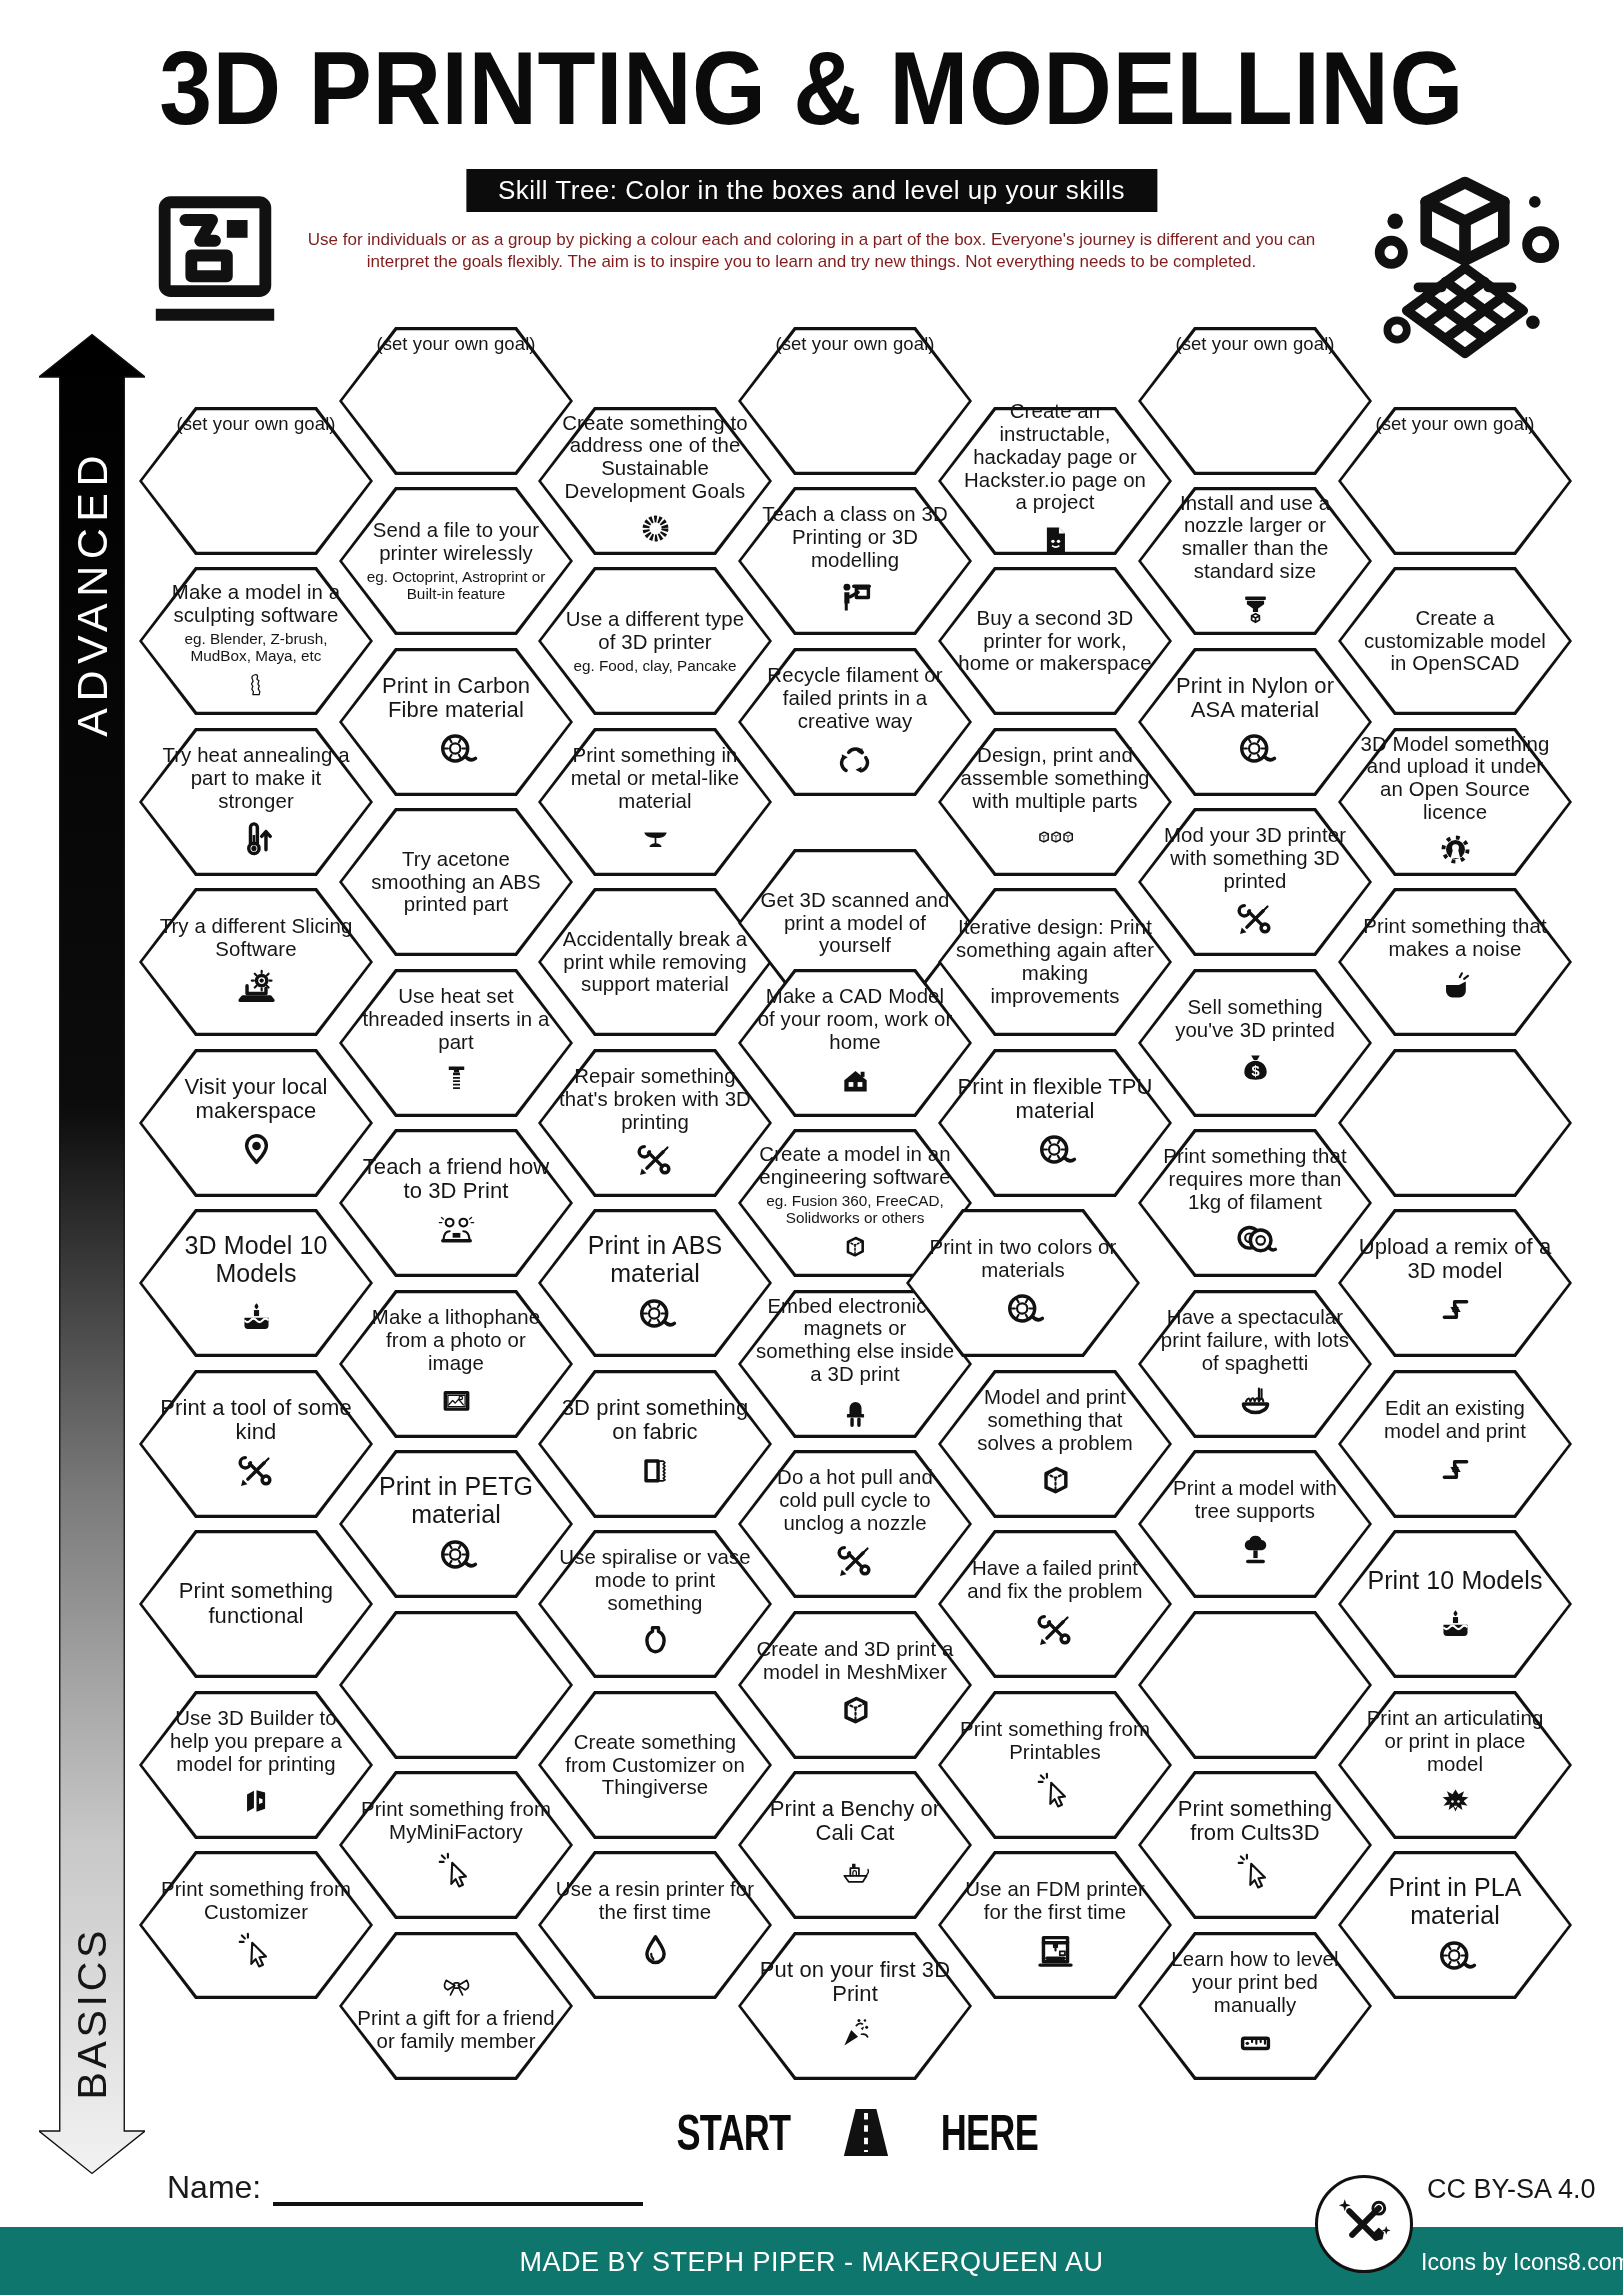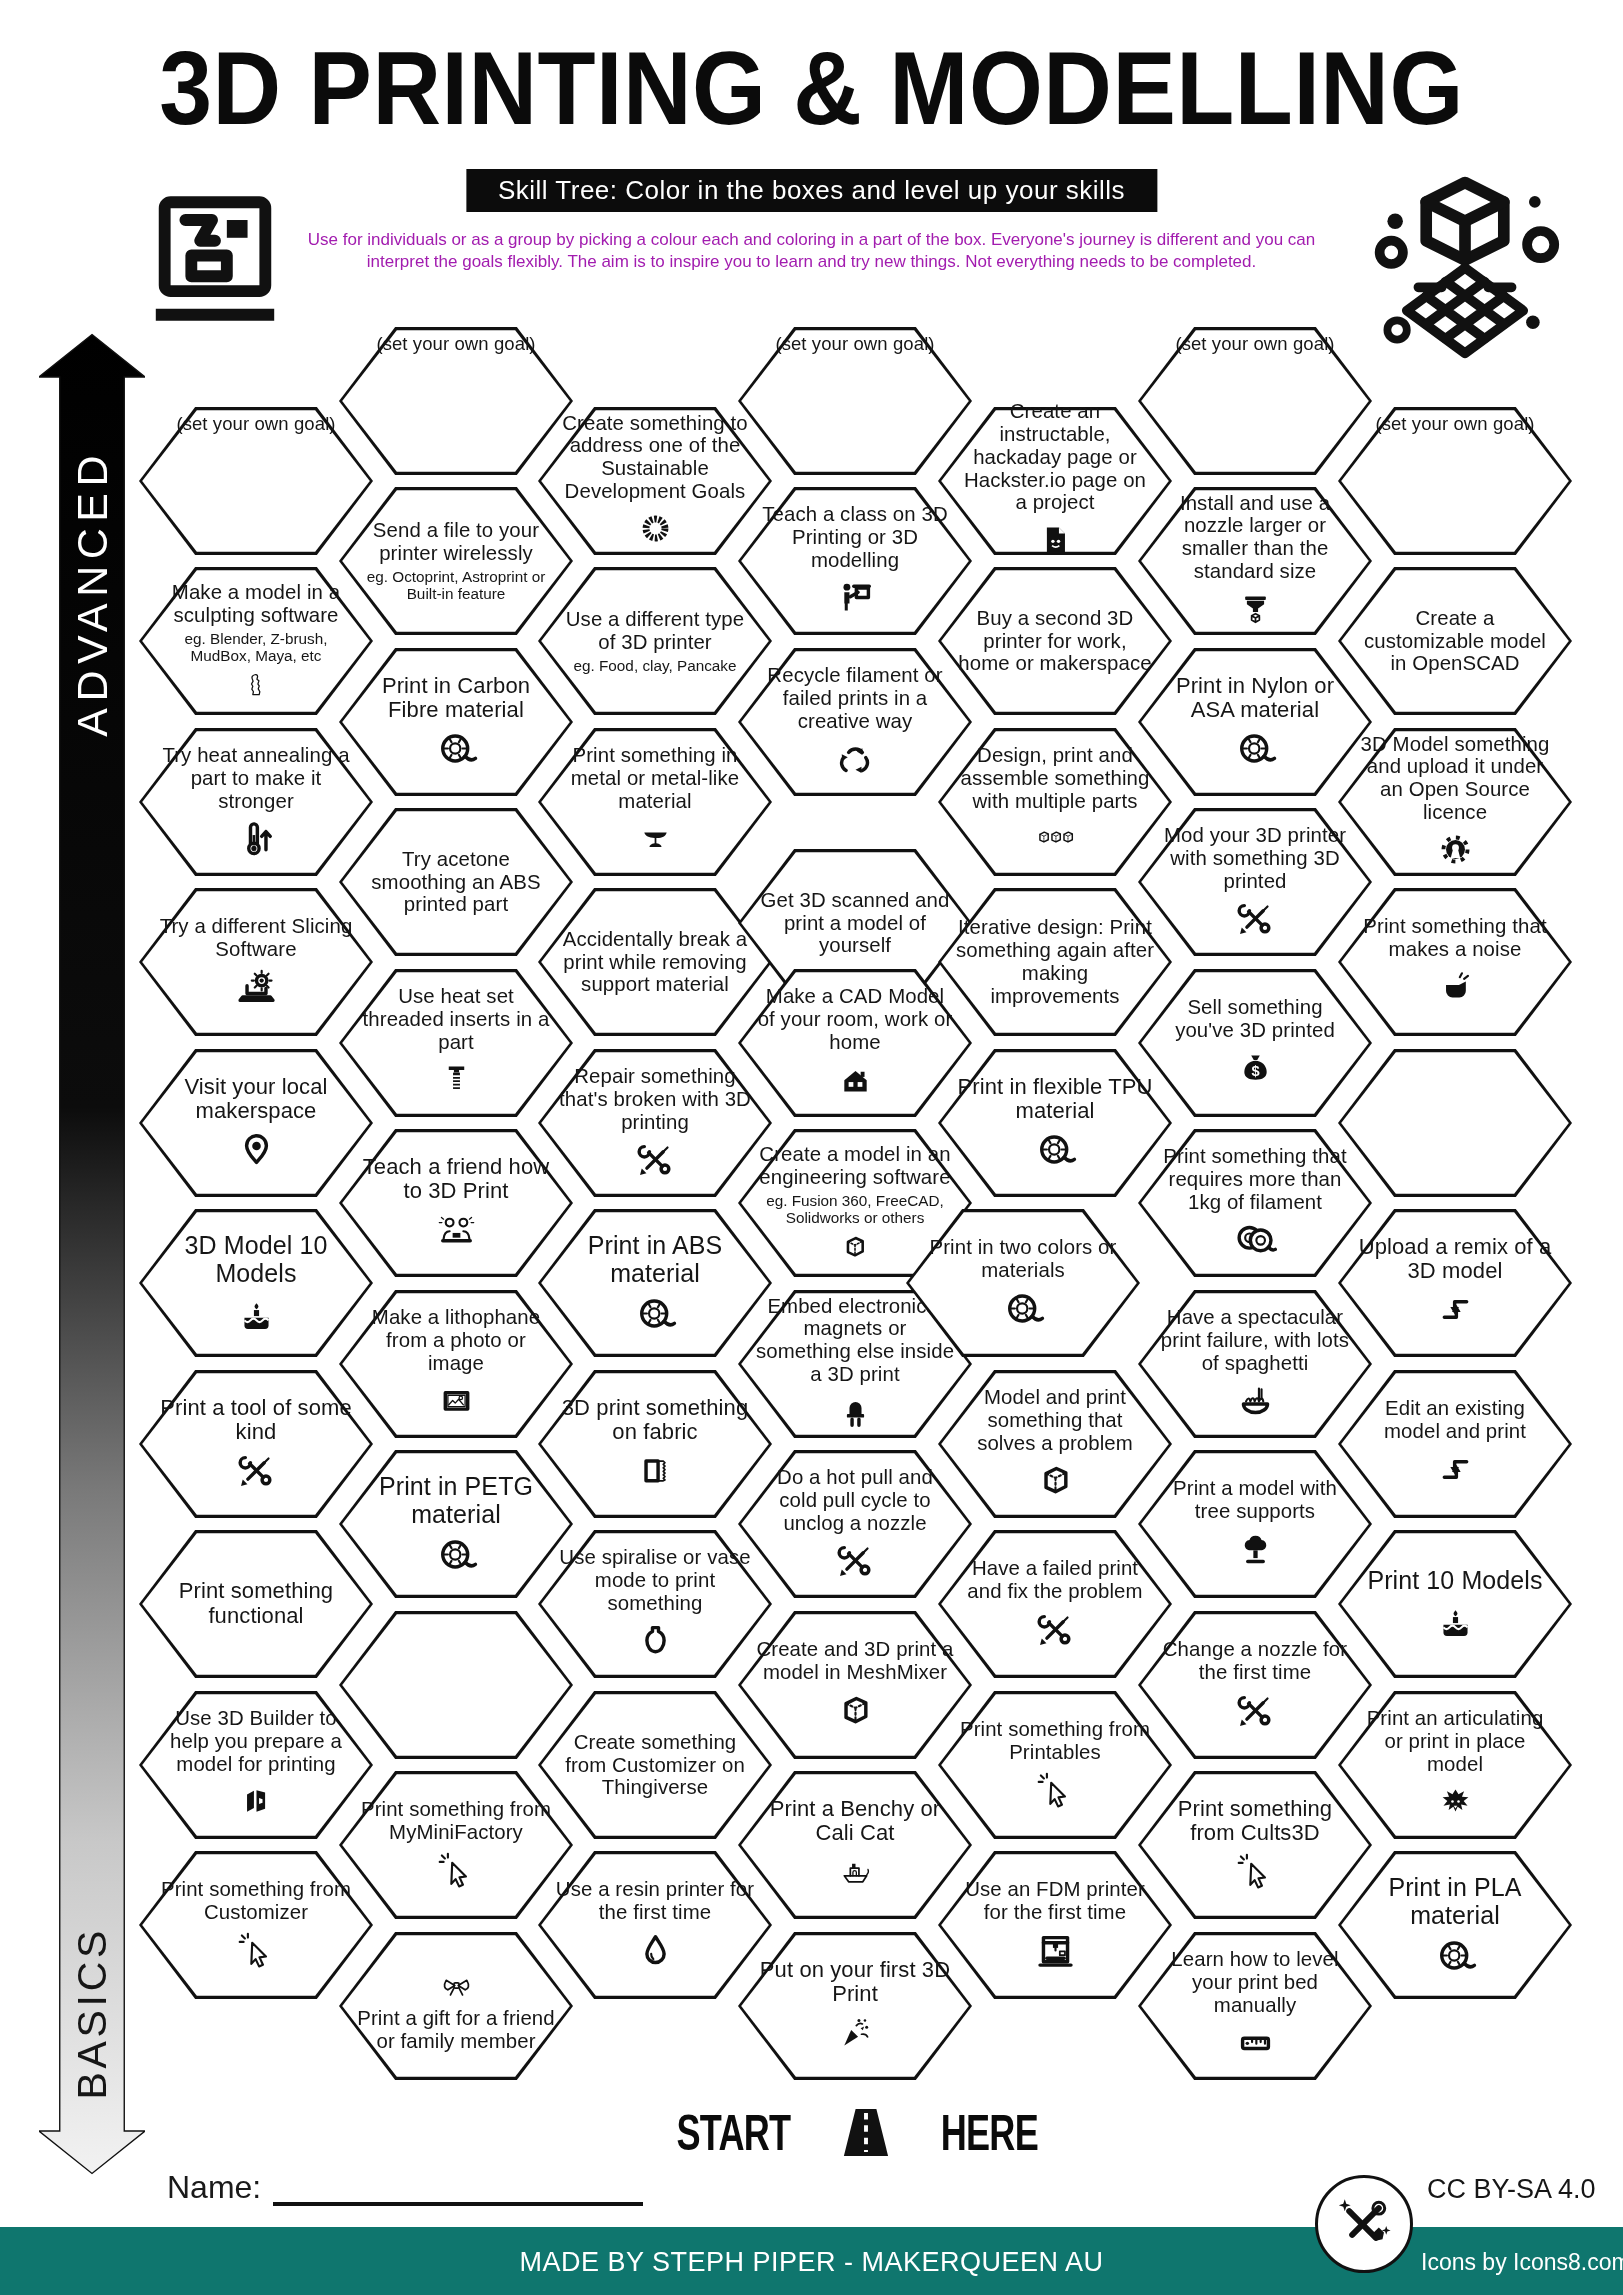--- a/index.html
+++ b/index.html
@@ -8,21 +8,21 @@
         font-family:"Liberation Sans","DejaVu Sans",sans-serif; color:#161616; overflow:hidden;}
 
   
   .title{ position:absolute; top:28px; left:0; width:100%; text-align:center;
           font-size:95px; font-weight:900; letter-spacing:0.5px; color:#0b0b0b;
           transform:scaleY(1.1); transform-origin:top; white-space:nowrap;}
   .subtitle{ position:absolute; top:169px; left:50%; transform:translateX(-50%);
           background:#0c0c0c; color:#fff; height:43px; line-height:43px;
           padding:0 32px; font-size:26px; letter-spacing:0.5px; white-space:nowrap;}
   .description{ position:absolute; top:229px; left:50%; transform:translateX(-50%);
-          width:1073px; text-align:center; font-size:17px; line-height:1.32; color:#a21caf;}
+          width:1073px; text-align:center; font-size:17px; line-height:1.32; color:#7f1d1d;}
   .logo{ position:absolute;}
   .logo svg{ width:100%; height:100%;}
   .logo.printer{ left:141px; top:180px; width:148px; height:157px;}
   .logo.cubegrid{ left:1368px; top:167px; width:194px; height:194px;}
 
   
   .level-arrow{ position:absolute; left:39px; top:331px; width:106px; height:1846px;}
   .vlabel{ position:absolute; left:50%; writing-mode:vertical-rl;
            transform:translateX(-50%) rotate(180deg); white-space:nowrap;}
   .vlabel.adv{ top:118px; color:#fff; font-size:43px; letter-spacing:6.5px; font-weight:500;}
@@ -810,31 +810,20 @@
         <span class="hex-icon"><svg class="icon" viewBox="0 0 100 100">
             <path class="f" d="M50 18c-8 0-13 5-14 10-7 1-11 6-11 12 0 7 6 12 13 12h24c7 0 13-5 13-12 0-6-4-11-11-12-1-5-6-10-14-10z"></path>
             <rect class="f" x="45" y="52" width="10" height="18"></rect>
             <path class="s t" d="M32 78h36"></path>
           </svg></span>
       </div>
     </div>
     <div class="hex" style="left: 1138px; top: 1611px;">
       <div class="hex-bg"></div>
       <div class="hex-fill"></div>
-      <div class="hex-content">
-        <div class="hex-label reg">Change a nozzle for the first time</div>
-        <span class="hex-icon"><svg class="icon" viewBox="0 0 100 100">
-            <path class="s t" d="M30 70 68 32"></path>
-            <path class="f" d="M14 86l15-4-11-11z"></path>
-            <path class="s" d="M68 32l10-10"></path>
-            <path class="s t" d="M34 34l32 32"></path>
-            <path class="s t" d="M24 20a12 12 0 1 0 12 12"></path>
-            <circle class="s t" cx="72" cy="72" r="9"></circle>
-          </svg></span>
-      </div>
     </div>
     <div class="hex" style="left: 1138px; top: 1771px;">
       <div class="hex-bg"></div>
       <div class="hex-fill"></div>
       <div class="hex-content">
         <div class="hex-label mid">Print something from Cults3D</div>
         <span class="hex-icon"><svg class="icon" viewBox="0 0 100 100">
             <path class="s" d="M40 32l32 32-15 2 8 17-9 4-8-17-10 11z"></path>
             <path class="s" d="M30 20v-9M20 30h-9M23 22l-7-7"></path>
           </svg></span>

